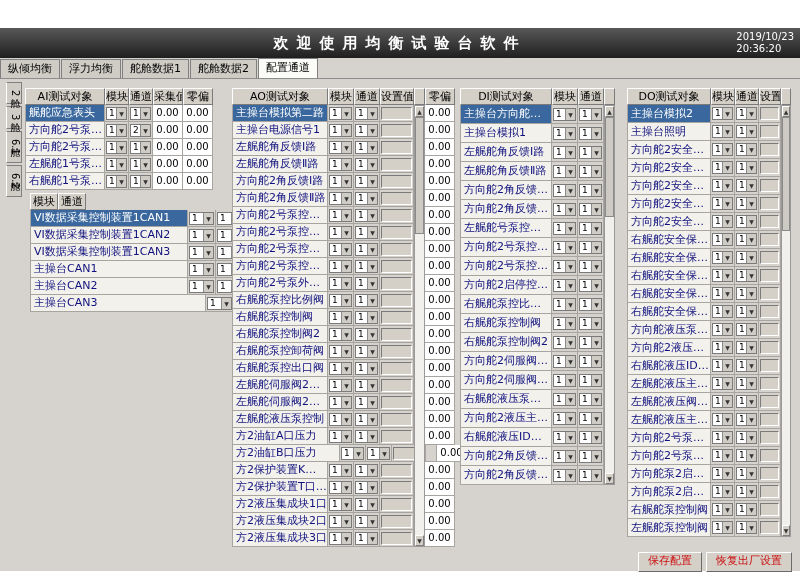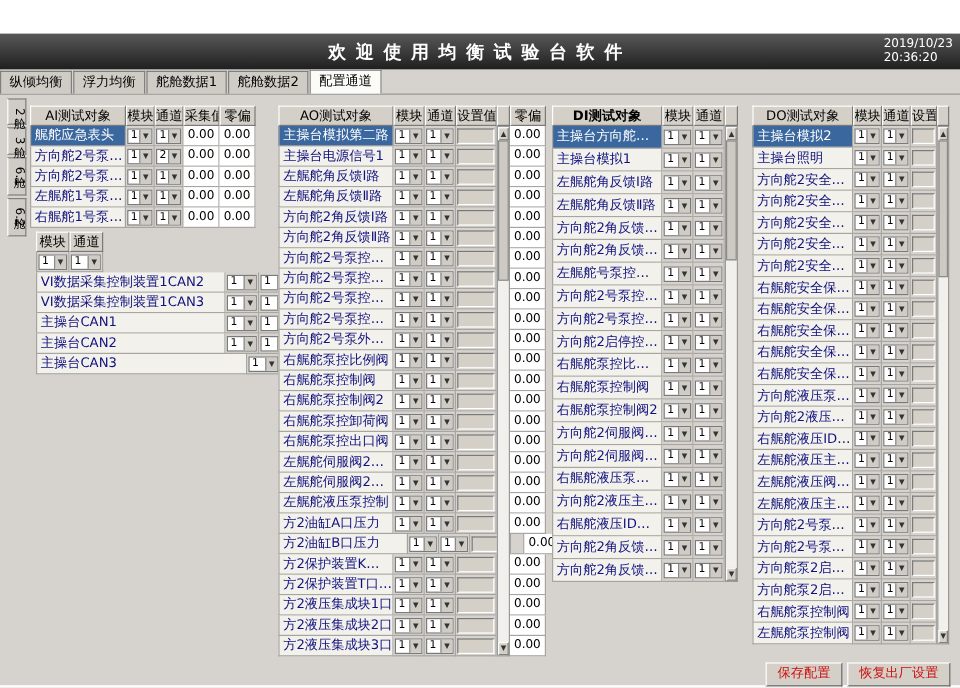--- a/index.html
+++ b/index.html
@@ -187,20 +187,21 @@
         </div>
       </div>
     </div>
   <div class="panel" id="panel-can" style="left:30px;top:114px;">
       <div class="phead">
         <div class="hcell" style="width: 28px;">模块</div>
         <div class="hcell" style="width: 28px;">通道</div>
       </div>
       <div class="pbody">
         <div class="prow" style="height: 17px;">
+          <div class="lcell sel" style="width: 158px; line-height: 16px;">VI数据采集控制装置1CAN1</div>
           <div class="ccell" style="width: 28px;">
             <div class="combo">
               <span class="cval">1</span>
               <span class="cbtn">▼</span>
             </div>
           </div>
           <div class="ccell" style="width: 28px;">
             <div class="combo">
               <span class="cval">1</span>
               <span class="cbtn">▼</span>
@@ -818,21 +819,21 @@
       <div class="vsb" style="left: 182px; top: 17px; width: 11px; height: 442px;">
         <div class="sbbtn">▲</div>
         <div class="sbtrack">
           <div class="sbthumb"></div>
         </div>
         <div class="sbbtn">▼</div>
       </div>
     </div>
   <div class="panel" id="panel-di" style="left:460px;top:9px;">
       <div class="phead">
-        <div class="hcell" style="width: 92px; font-weight: bold;">DI测试对象</div>
+        <div class="hcell" style="width: 92px;">DI测试对象</div>
         <div class="hcell" style="width: 26px;">模块</div>
         <div class="hcell" style="width: 26px;">通道</div>
         <div class="hcell" style="width: 11px;"></div>
       </div>
       <div class="pbody">
         <div class="prow" style="height: 19px;">
           <div class="lcell sel" style="width: 92px; line-height: 18px;">主操台方向舵启动</div>
           <div class="ccell" style="width: 26px;">
             <div class="combo">
               <span class="cval">1</span>

